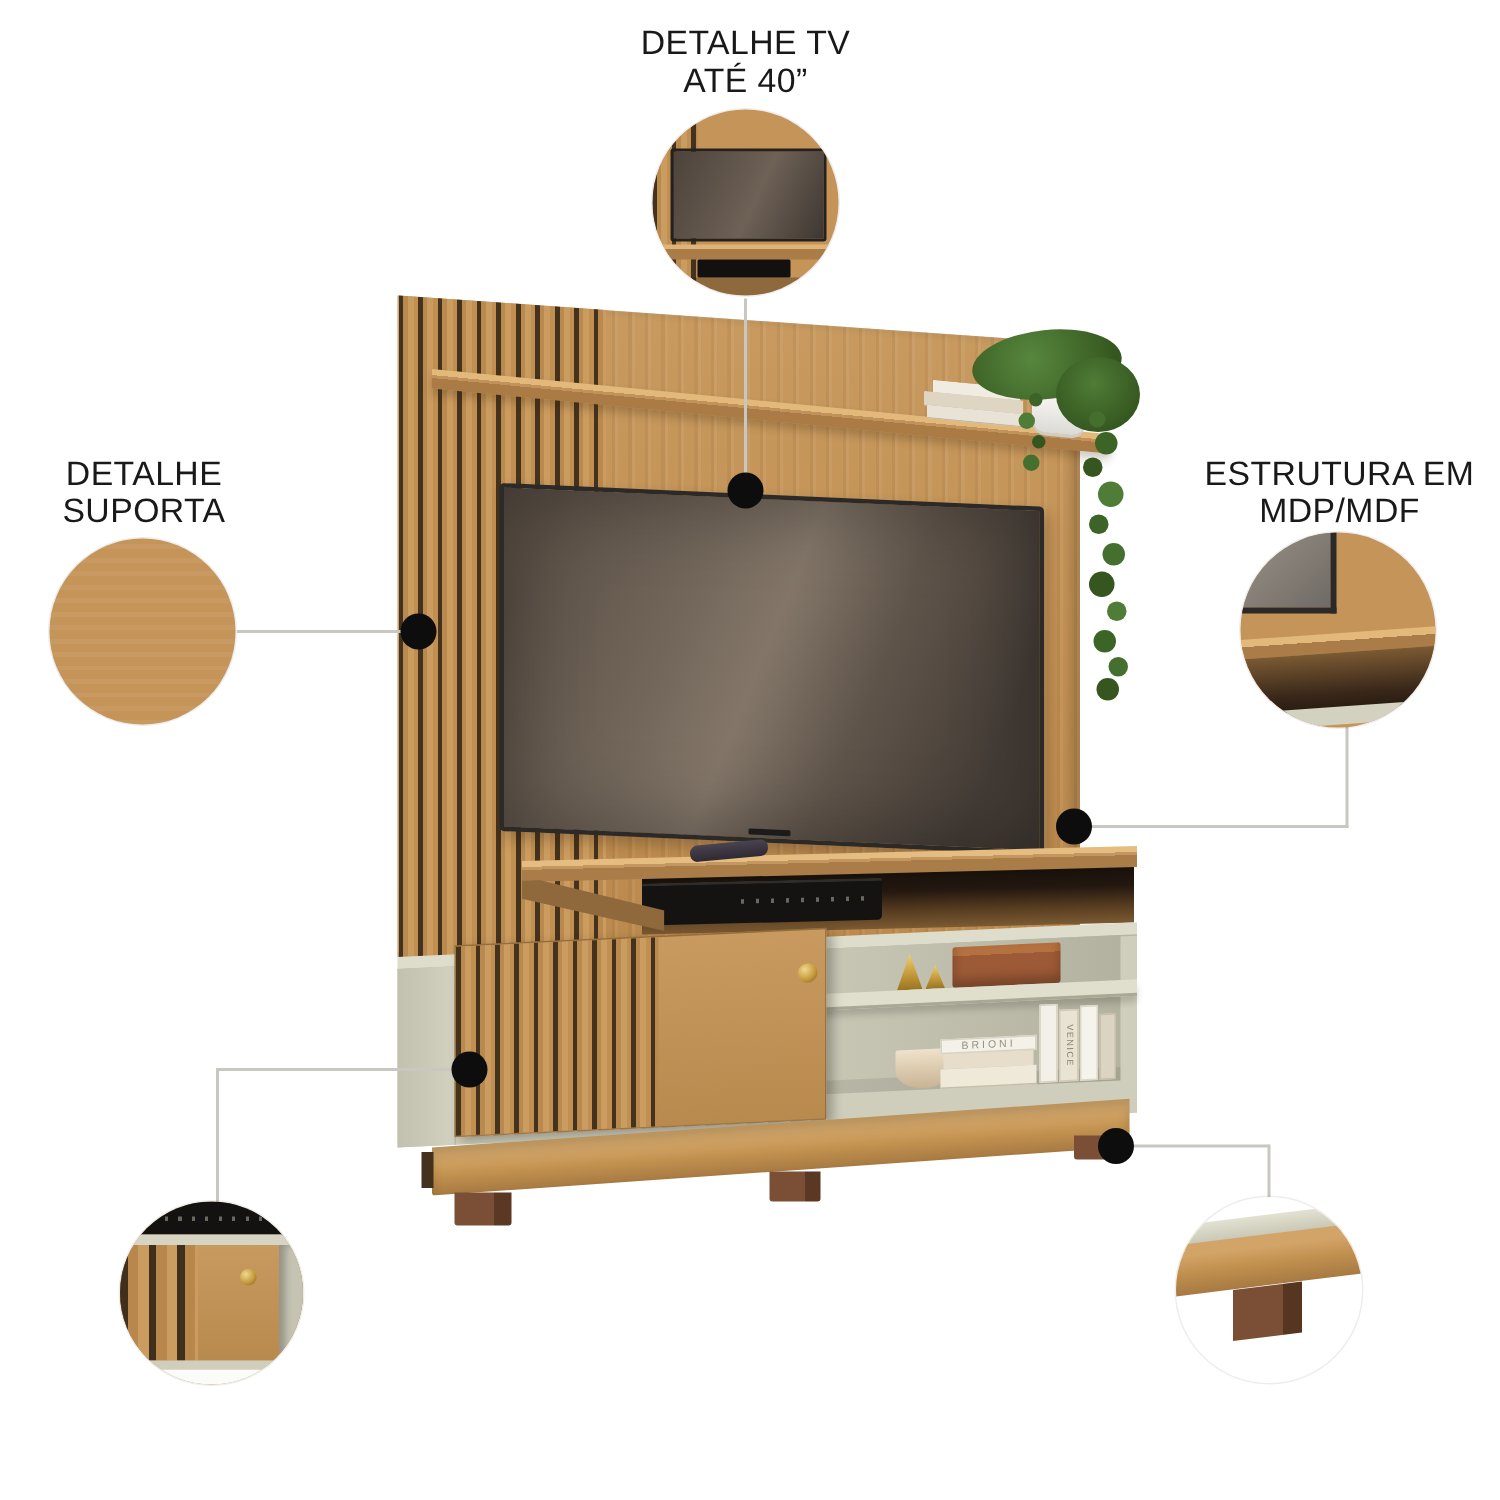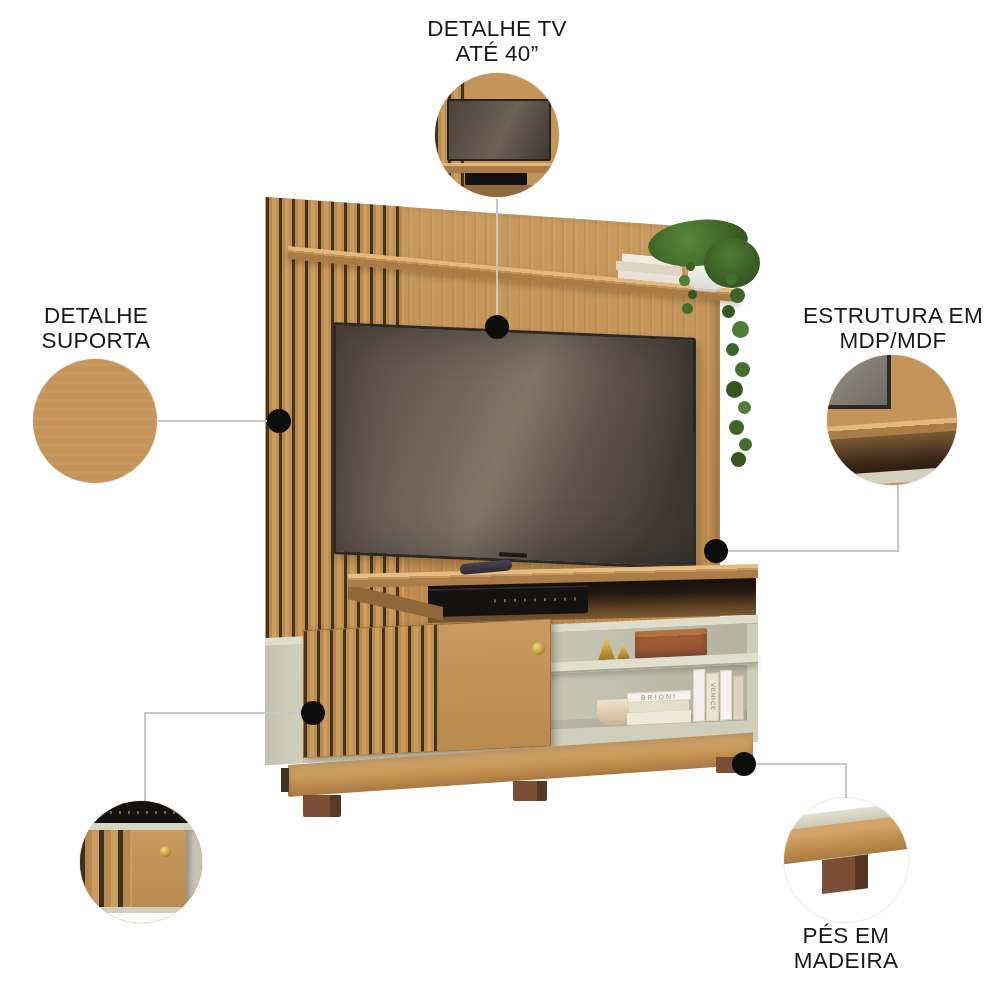--- a/index.html
+++ b/index.html
@@ -210,18 +210,14 @@
     <div>ATÉ 40”</div>
   </div>
   <div class="abs label" style="left:96px;top:303px;">
     <div>DETALHE</div>
     <div>SUPORTA</div>
   </div>
   <div class="abs label" style="left:893px;top:303px;">
     <div>ESTRUTURA EM</div>
     <div>MDP/MDF</div>
   </div>
-  <div class="abs label" style="left:846px;top:923px;">
-    <div>PÉS EM</div>
-    <div>MADEIRA</div>
-  </div>
 
 </div>
 
 </body></html>

